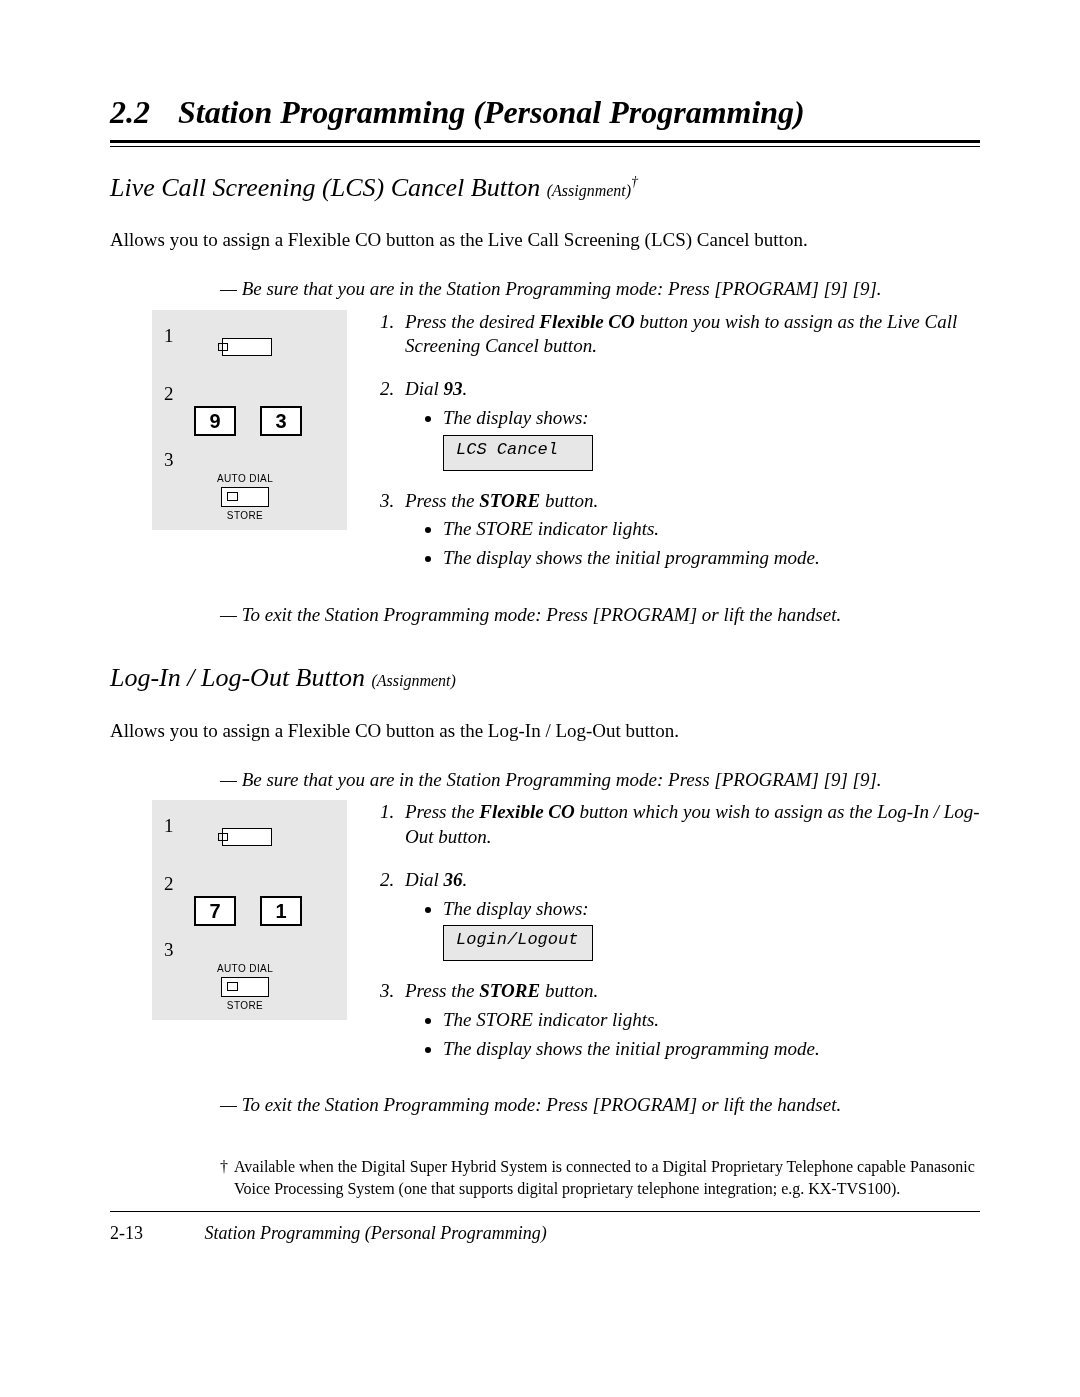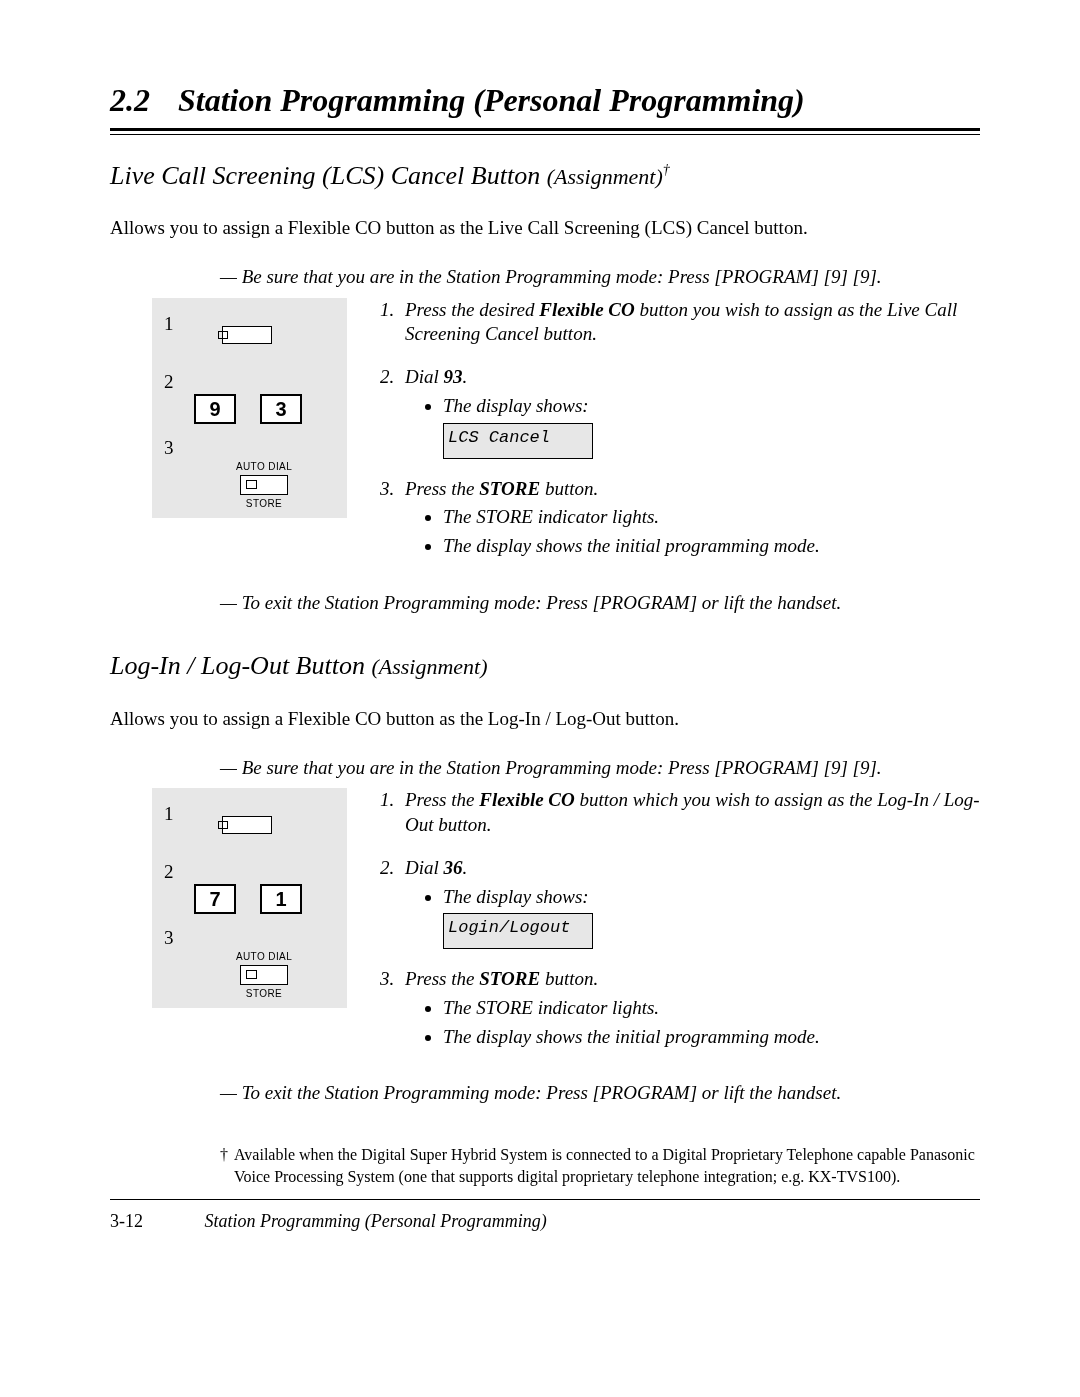--- a/index.html
+++ b/index.html
@@ -15,35 +15,36 @@
   }
   h1.chapter {
     font-style: italic;
     font-weight: bold;
     font-size: 32px;
     margin: 0 0 6px 0;
   }
   .chapter .num {
     display:inline-block;
     width:60px;
+    margin-top:12px;
   }
   .title-rule {
     border-top: 3.5px solid #000;
     border-bottom: 1.2px solid #000;
     height: 3px;
     margin-bottom: 24px;
   }
   h2.section {
     font-style: italic;
     font-weight: normal;
     font-size: 26px;
     margin: 22px 0 10px 0;
   }
   h2.section .small {
-    font-size: 22px;
+    font-size: 16px;
     font-style: italic;
   }
   .sup {
     font-size: 14px;
     vertical-align: super;
   }
   .indent1 { margin-left: 110px; }
   .p { margin: 24px 0; }
   .dash-line { margin: 16px 0 8px 110px; font-style: italic; }
   .two-col {
@@ -99,21 +100,21 @@
     font-size: 20px;
     text-align: center;
     line-height: 26px;
     box-sizing: border-box;
   }
   .key-a { top: 96px; left: 42px; }
   .key-b { top: 96px; left: 108px; }
   .store-group {
     position: absolute;
     top: 160px;
-    left: 77px;
+    left: 58px;
     width: 70px;
     text-align: center;
   }
   .store-label {
     font-family: Arial, Helvetica, sans-serif;
     font-size: 10px;
     letter-spacing: 0.4px;
     margin: 2px 0;
     text-align:center;
   }
@@ -155,21 +156,21 @@
   .sub-bullets li {
     margin: 4px 0;
   }
   .display-box {
     width: 150px;
     height: 36px;
     border: 1.5px solid #000;
     background: #e7e7e7;
     font-family: 'Courier New', Courier, monospace;
     font-size: 17px;
-    padding: 3px 4px;
+    padding: 3px 12px;
     margin: 4px 0 0 38px;
     box-sizing: border-box;
   }
   .footnote {
     display: flex;
     margin: 38px 0 12px 110px;
     font-size: 16px;
     line-height: 1.35;
   }
   .footnote .dagger {
@@ -307,15 +308,15 @@
 <div class="dash-line" style="margin-top:14px;margin-left:110px;">— To exit the Station Programming mode: Press [PROGRAM] or lift the handset.</div>
 
 <div class="footnote">
   <div class="dagger">†</div>
   <div>Available when the Digital Super Hybrid System is connected to a Digital Proprietary Telephone capable Panasonic Voice Processing System (one that supports digital proprietary telephone integration; e.g. KX-TVS100).</div>
 </div>
 
 <hr class="bottom-rule">
 
 <div class="page-foot">
-  <span class="pg-num">3-12</span>
+  <span class="pg-num">2-13</span>
   <span class="pg-title">Station Programming (Personal Programming)</span>
 </div>
 
 </body></html>

